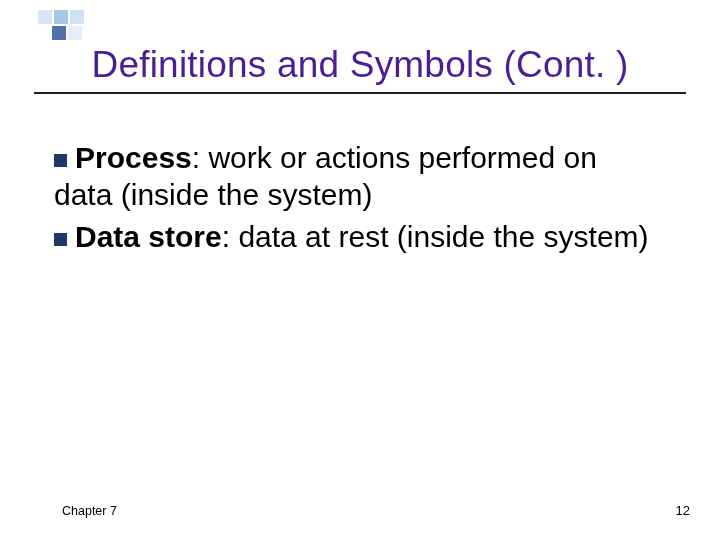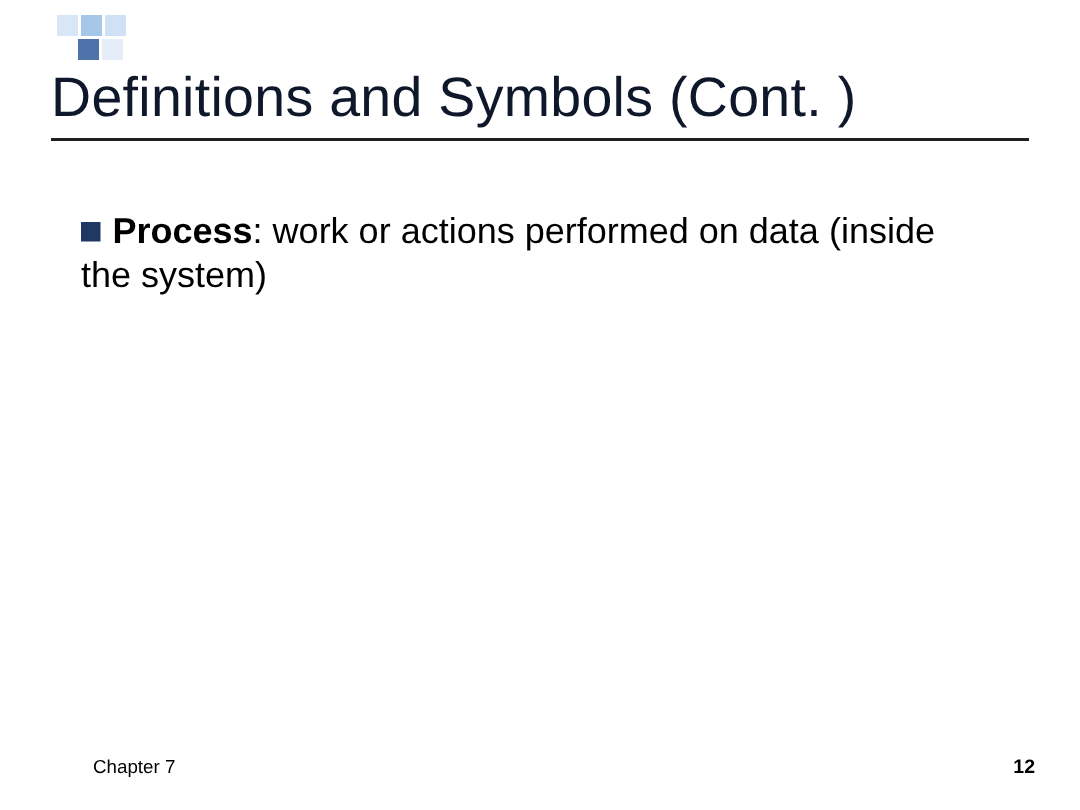--- a/index.html
+++ b/index.html
@@ -38,35 +38,36 @@
   .title-wrap {
     position: absolute;
     top: 44px;
     left: 34px;
     right: 34px;
   }
   .title {
     font-size: 37px;
     font-weight: 400;
     letter-spacing: 0.2px;
-    color: #0f172a;
+    color: #4c1d95;
     margin: 0 0 4px 0;
+    text-align: center;
   }
   .rule {
     height: 2px;
     background: #1f1f1f;
     width: 652px;
     margin-top: 6px;
   }
   .body {
     position: absolute;
     top: 140px;
     left: 54px;
     right: 60px;
-    font-size: 24px;
+    font-size: 30px;
     line-height: 1.22;
   }
   .item {
     margin-bottom: 6px;
   }
   .bullet {
     display: inline-block;
     width: 13px;
     height: 13px;
     background: #203864;
@@ -82,21 +83,21 @@
     left: 36px;
     font-size: 12.5px;
     color: #000;
     margin-left: 26px;
   }
   .footer-right {
     position: absolute;
     bottom: 22px;
     right: 30px;
     font-size: 13px;
-    font-weight: 700;
+    font-weight: 400;
     color: #000;
   }
 </style>
 </head>
 <body>
 
 <div class="slide">
 
   <div class="decor">
     <span class="sq sq1"></span>
@@ -110,18 +111,21 @@
 
   <div class="title-wrap">
     <h1 class="title">Definitions and Symbols (Cont. )</h1>
     <div class="rule"></div>
   </div>
 
   <div class="body">
     <div class="item">
       <span class="bullet"></span><span class="bold">Process</span><span>: work or actions performed on data (inside the system)</span>
     </div>
+    <div class="item">
+      <span class="bullet"></span><span class="bold">Data store</span><span>: data at rest (inside the system)</span>
+    </div>
   </div>
 
   <div class="footer-left">Chapter 7</div>
   <div class="footer-right">12</div>
 
 </div>
 
 </body></html>

